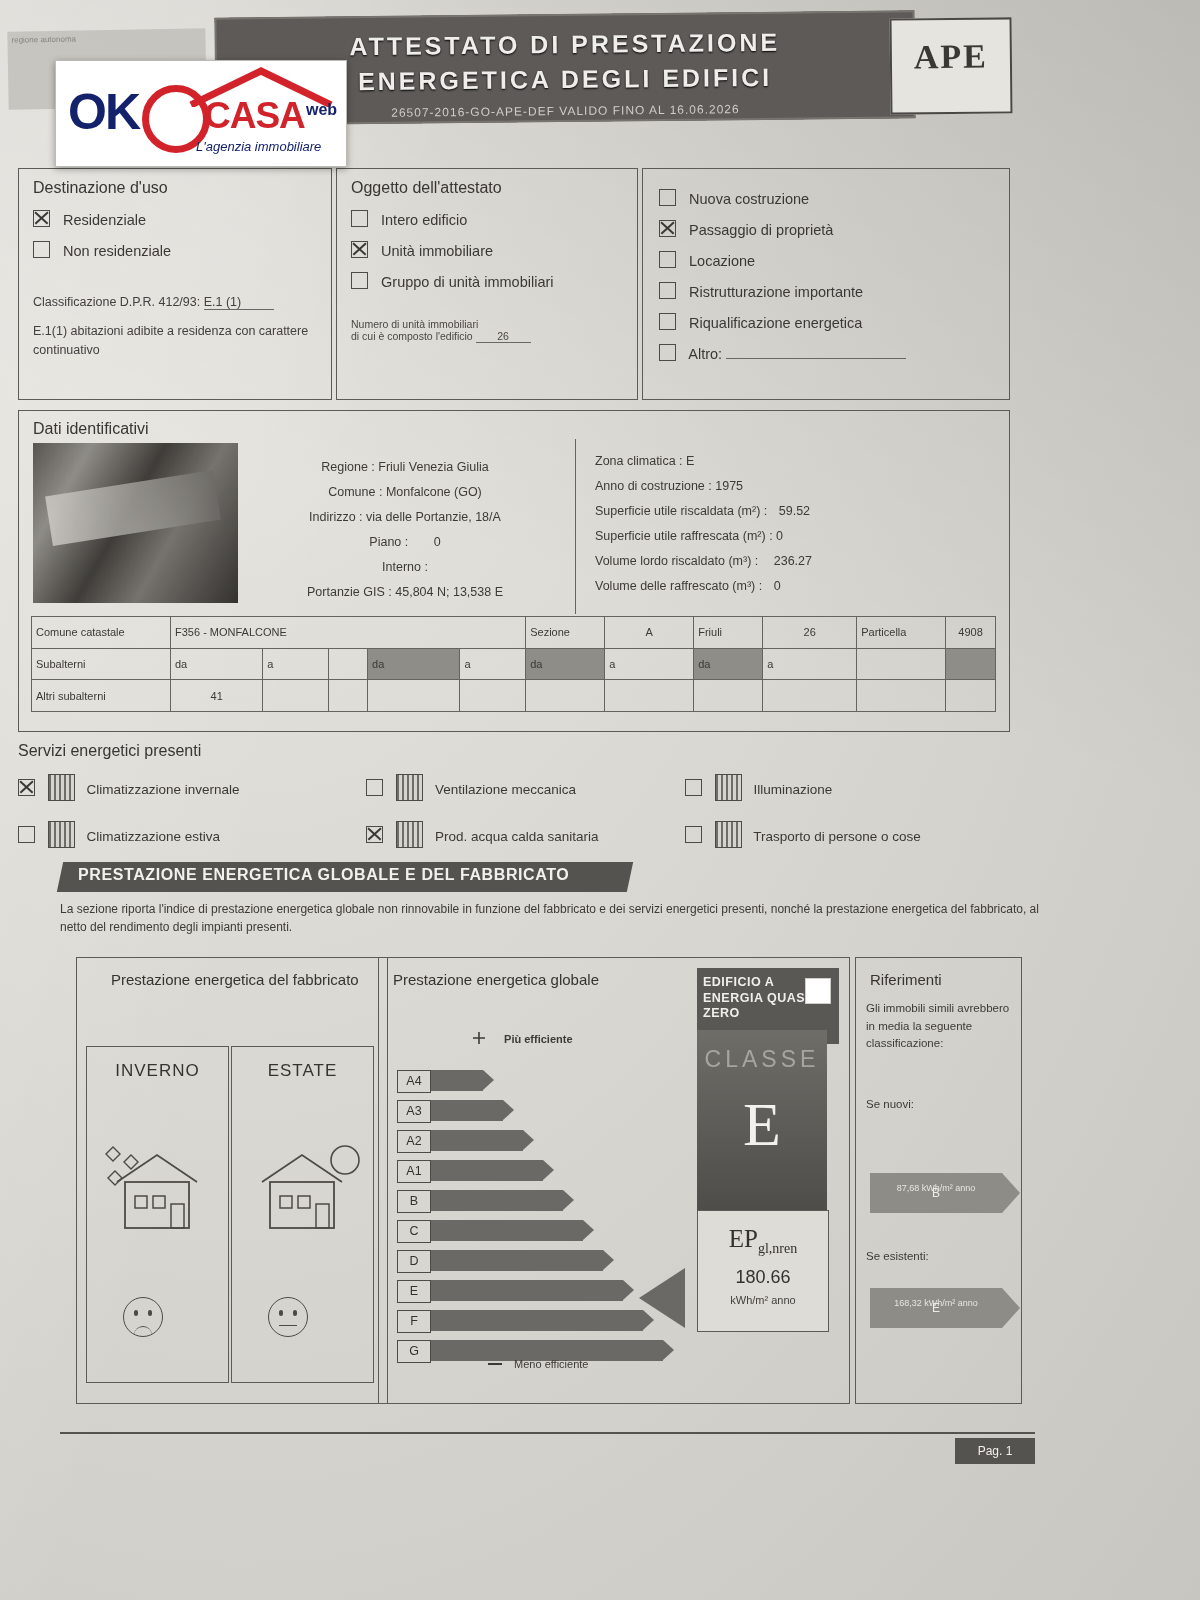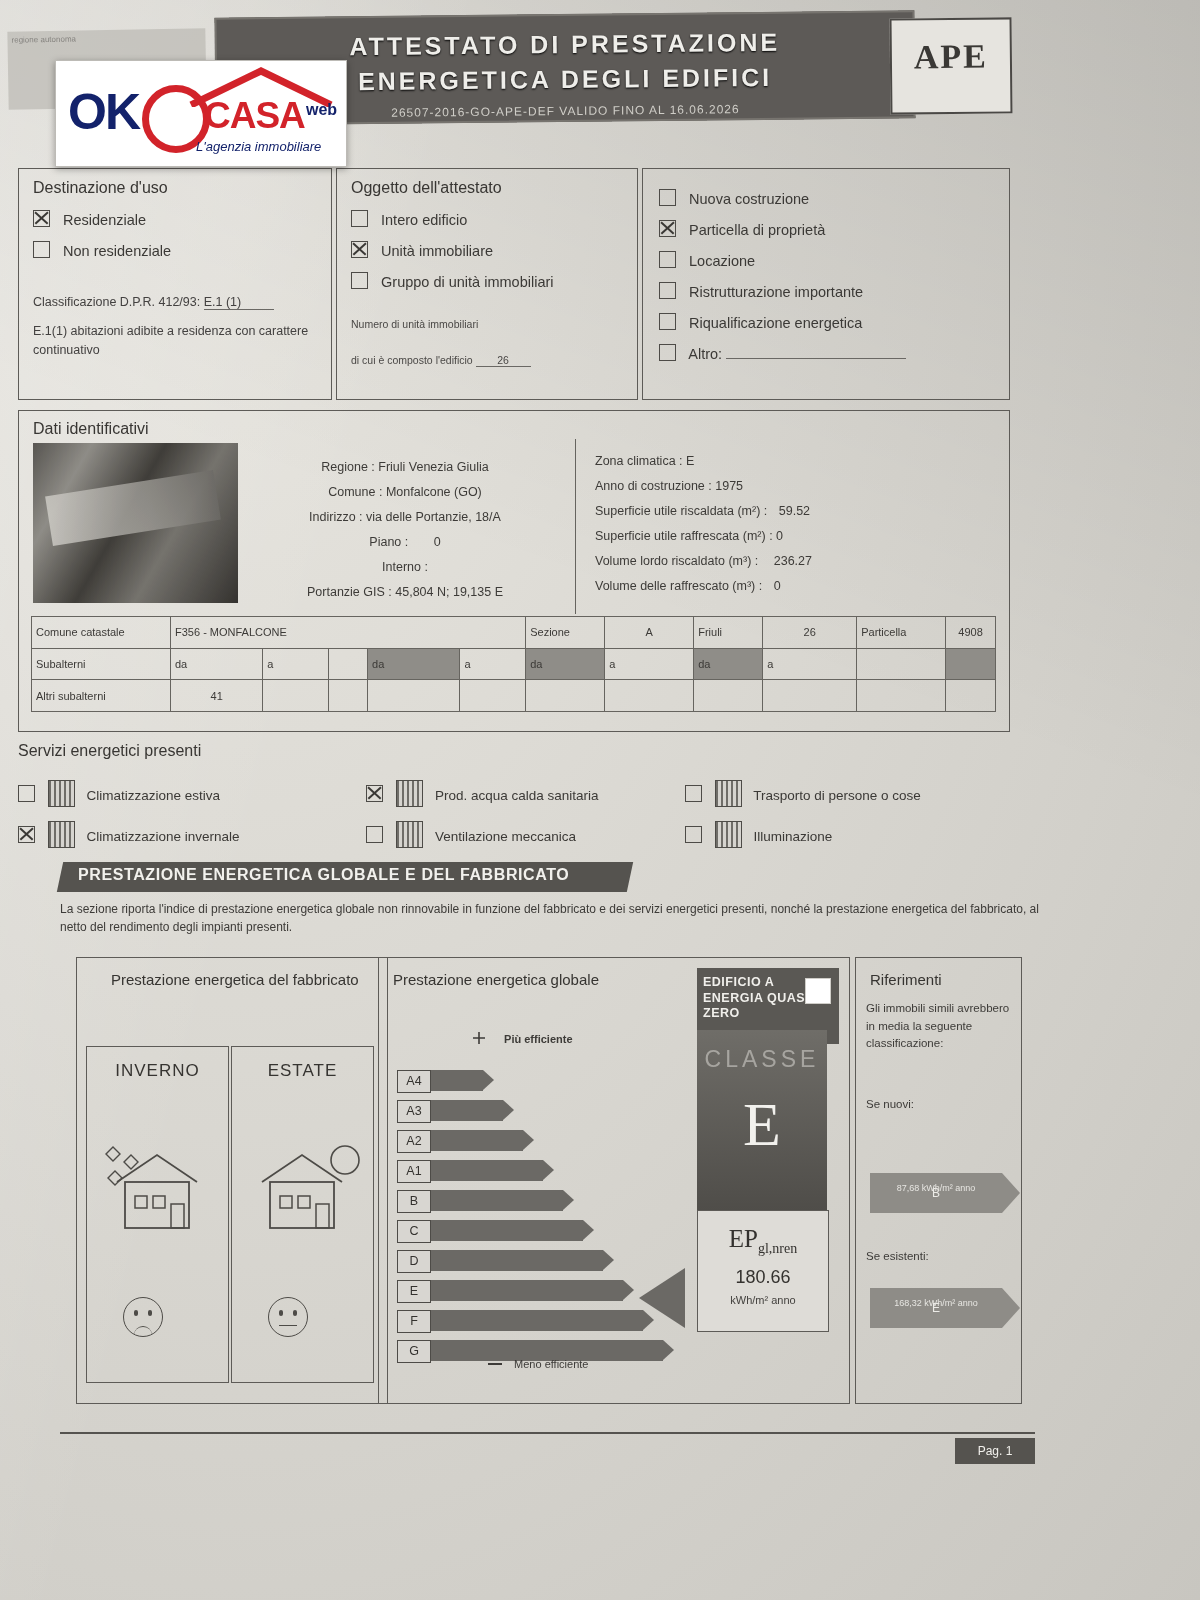--- a/index.html
+++ b/index.html
@@ -247,36 +247,36 @@
       </div>
       <div class="row">
         <span class="cb x"></span>
         <span>Unità immobiliare</span>
       </div>
       <div class="row">
         <span class="cb"></span>
         <span>Gruppo di unità immobiliari</span>
       </div>
       <div class="tiny" style="margin-top:28px;">Numero di unità immobiliari</div>
-      <div class="tiny" style="margin-top:24px;">
+      <div class="tiny" style="margin-top:0;">
         <span>di cui è composto l'edificio</span>
         <span class="ul" style="min-width:55px;text-align:center;">26</span>
       </div>
     </div>
   </div>
 
   <div class="pg box" id="sec-tipo">
     <div style="padding:18px 16px;">
       <div class="row" style="margin-top:2px;">
         <span class="cb"></span>
         <span>Nuova costruzione</span>
       </div>
       <div class="row">
         <span class="cb x"></span>
-        <span>Particella di proprietà</span>
+        <span>Passaggio di proprietà</span>
       </div>
       <div class="row">
         <span class="cb"></span>
         <span>Locazione</span>
       </div>
       <div class="row">
         <span class="cb"></span>
         <span>Ristrutturazione importante</span>
       </div>
       <div class="row">
@@ -312,21 +312,21 @@
       <div class="dfield">
         <span>Piano :</span>
         <span style="margin-left:22px;">0</span>
       </div>
       <div class="dfield">
         <span>Interno :</span>
         <span></span>
       </div>
       <div class="dfield">
         <span>Portanzie GIS :</span>
-        <span>45,804 N; 19,135 E</span>
+        <span>45,804 N; 13,538 E</span>
       </div>
     </div>
 
     <div style="position:absolute;left:1px;top:28px;width:1px;height:175px;background:#66645f;left:556px;"></div>
 
     <div style="position:absolute;left:576px;top:32px;width:400px;">
       <div class="dfield">
         <span>Zona climatica :</span>
         <span>E</span>
       </div>
@@ -393,52 +393,52 @@
           <td></td>
           <td></td>
         </tr>
       </tbody>
         </table>
     </div>
   </div>
 
   <div class="pg" id="sec-serv">
     <div class="ttl">Servizi energetici presenti</div>
+    <div style="margin-top:14px;">
+      <span class="sv" style="width:330px;">
+        <span class="cb x"></span>
+        <span class="ic"></span>
+        <span>Climatizzazione invernale</span>
+      </span>
+      <span class="sv" style="width:300px;">
+        <span class="cb"></span>
+        <span class="ic"></span>
+        <span>Ventilazione meccanica</span>
+      </span>
+      <span class="sv">
+        <span class="cb"></span>
+        <span class="ic"></span>
+        <span>Illuminazione</span>
+      </span>
+    </div>
     <div style="margin-top:20px;">
       <span class="sv" style="width:330px;">
         <span class="cb"></span>
         <span class="ic"></span>
         <span>Climatizzazione estiva</span>
       </span>
       <span class="sv" style="width:300px;">
         <span class="cb x"></span>
         <span class="ic"></span>
         <span>Prod. acqua calda sanitaria</span>
       </span>
       <span class="sv">
         <span class="cb"></span>
         <span class="ic"></span>
         <span>Trasporto di persone o cose</span>
-      </span>
-    </div>
-    <div style="margin-top:14px;">
-      <span class="sv" style="width:330px;">
-        <span class="cb x"></span>
-        <span class="ic"></span>
-        <span>Climatizzazione invernale</span>
-      </span>
-      <span class="sv" style="width:300px;">
-        <span class="cb"></span>
-        <span class="ic"></span>
-        <span>Ventilazione meccanica</span>
-      </span>
-      <span class="sv">
-        <span class="cb"></span>
-        <span class="ic"></span>
-        <span>Illuminazione</span>
       </span>
     </div>
   </div>
 
   <div class="pg" id="band"></div>
   <div class="pg" id="bandtxt">PRESTAZIONE ENERGETICA GLOBALE  E DEL FABBRICATO</div>
   <div class="pg" id="banddesc">La sezione riporta l'indice di prestazione energetica globale non rinnovabile in funzione del fabbricato e dei servizi energetici presenti, nonché la prestazione energetica del fabbricato, al netto del rendimento degli impianti presenti.</div>
 
   <div class="pg" id="panel">
 

